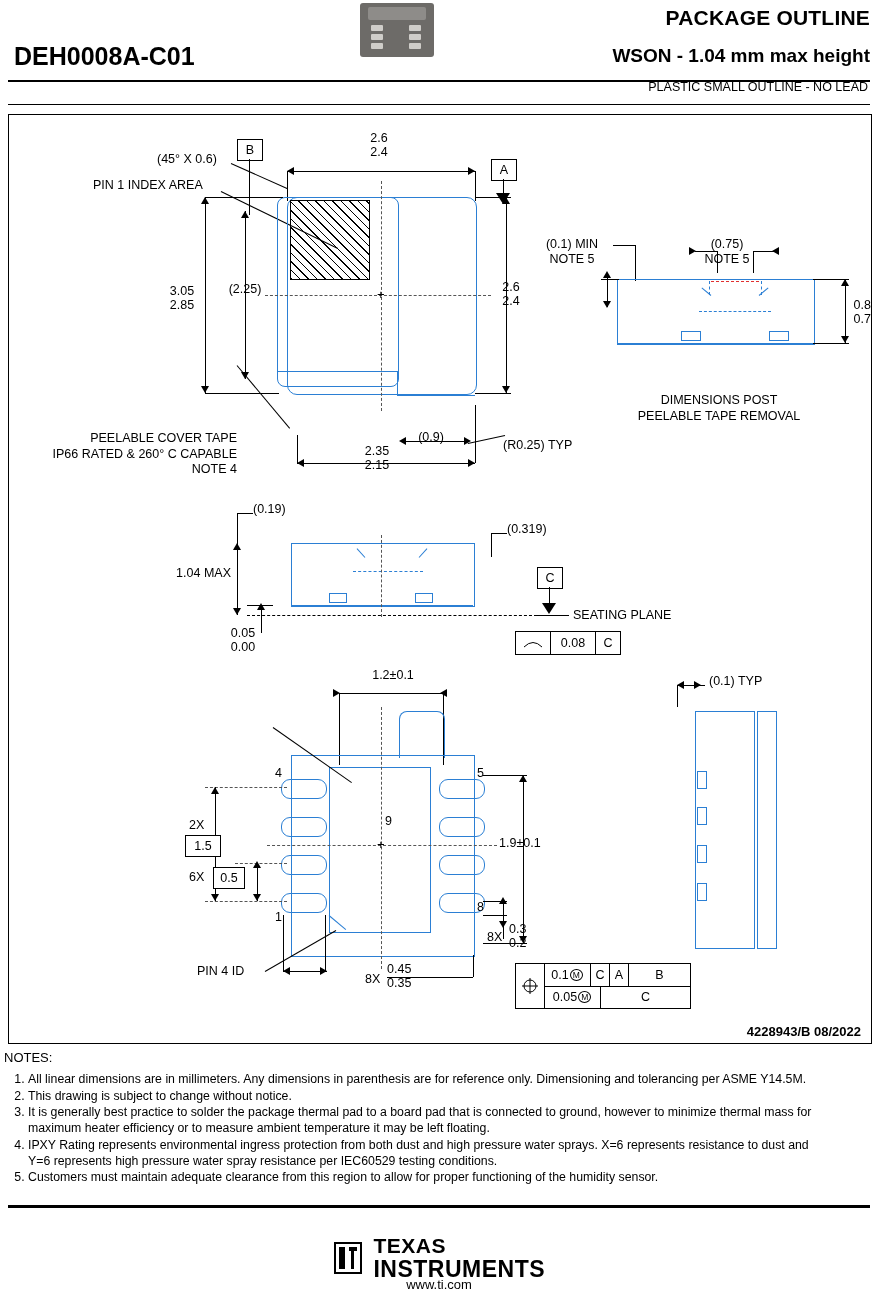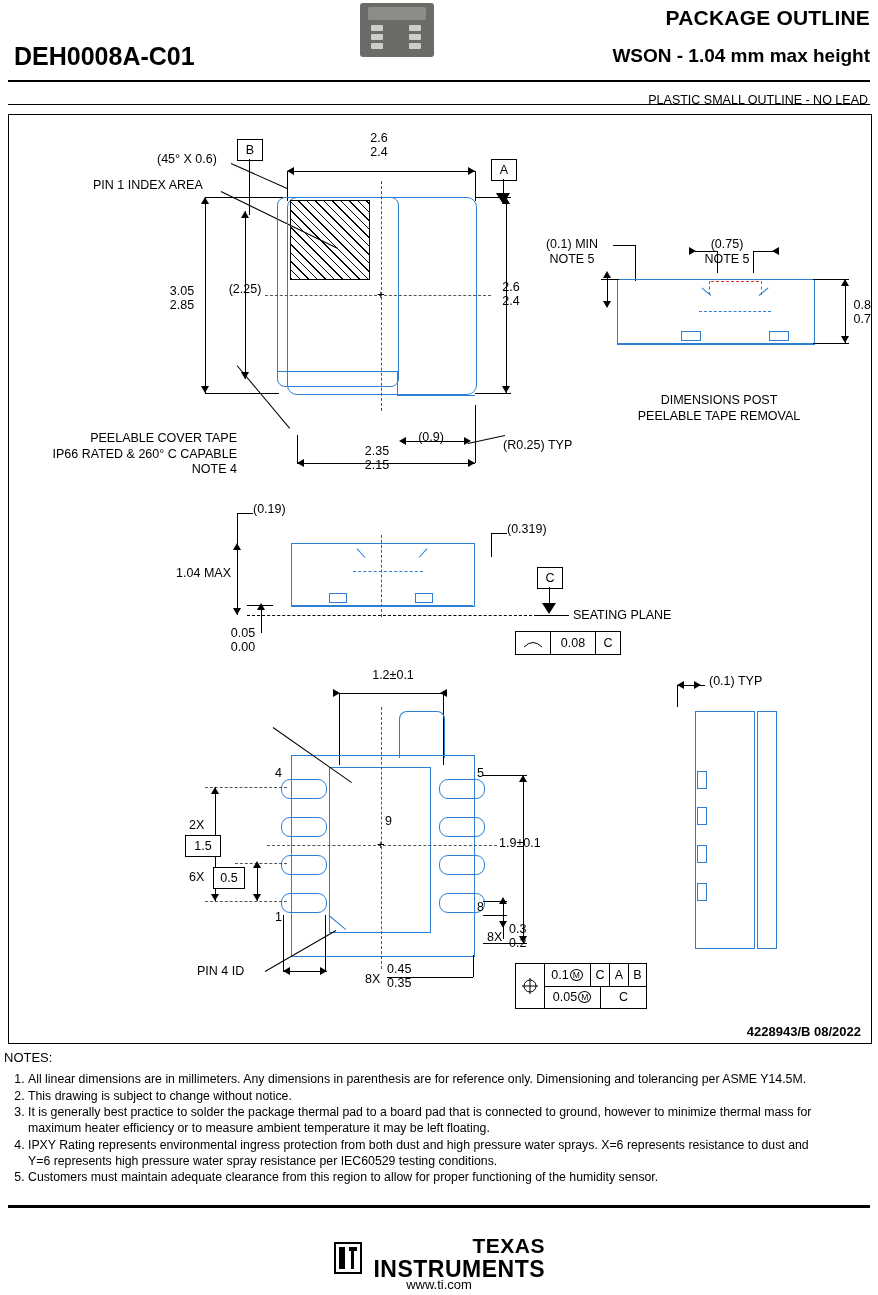--- a/index.html
+++ b/index.html
@@ -22,21 +22,21 @@
   }
   .hdr-part{
     position:absolute;top:42px;left:14px;
     font-size:25px;font-weight:bold;
   }
   .hdr-rule{
     position:absolute;left:8px;right:8px;top:80px;
     height:2px;background:#000;
   }
   .hdr-note{
-    position:absolute;right:10px;top:93px;
+    position:absolute;right:10px;top:80px;
     font-size:12.5px;
   }
   .hdr-rule2{
     position:absolute;left:8px;right:8px;top:104px;
     height:1px;background:#000;
   }
   
   .pkg-photo{
     position:absolute;left:360px;top:3px;width:74px;height:54px;
     background:#6d6b68;border-radius:3px;
@@ -93,21 +93,21 @@
   .notes{position:absolute;left:8px;top:1072px;width:810px;font-size:12.3px;line-height:1.28;}
   .notes li{margin-bottom:1px;}
   .notes ol{margin:0;padding-left:20px;}
   .foot-rule{position:absolute;left:8px;right:8px;top:1205px;height:3px;background:#000;}
   
   .ti-wrap{position:absolute;left:0;right:0;top:1235px;text-align:center;}
   .ti-logo{display:inline-block;position:relative;height:40px;}
   .ti-mark{
     display:inline-block;width:30px;height:34px;vertical-align:middle;position:relative;
   }
-  .ti-text{display:inline-block;vertical-align:middle;text-align:right;margin-left:6px;}
+  .ti-text{display:inline-block;vertical-align:middle;text-align:left;margin-left:6px;}
   .ti-texas{font-size:21px;font-weight:bold;letter-spacing:0.5px;line-height:1;}
   .ti-instr{font-size:23px;font-weight:bold;letter-spacing:0.5px;line-height:1.05;}
   .ti-url{font-size:13px;margin-top:2px;text-align:center;}
 </style>
 </head>
 <body>
 
 <div>
   <div class="hdr-title">PACKAGE OUTLINE</div>
   <div class="hdr-sub">WSON - 1.04 mm max height</div>
@@ -407,21 +407,21 @@
   <div class="hl" style="left:474px;top:786px;width:24px;"></div>
   <div class="hl" style="left:474px;top:800px;width:24px;"></div>
   <div class="arrow-up" style="left:490px;top:782px;"></div>
   <div class="arrow-dn" style="left:490px;top:806px;"></div>
   <div class="lbl" style="left:478px;top:816px;"><span>8X</span></div>
   <div class="dim" style="left:500px;top:808px;width:40px;text-align:left;">
     <span>0.3</span><br>
     <span>0.2</span>
   </div>
 
-  <div class="box-k" style="left:506px;top:848px;width:130px;height:44px;">
+  <div class="box-k" style="left:506px;top:848px;width:130px;height:44px;padding-left:44px;">
 
     <div style="position:absolute;left:0;top:0;width:28px;height:100%;border-right:1px solid #000;display:flex;align-items:center;justify-content:center;">
       <svg width="18" height="18" viewBox="0 0 18 18">
           <circle cx="9" cy="9" r="6" fill="none" stroke="#000" stroke-width="1"></circle>
           <line x1="9" y1="1" x2="9" y2="17" stroke="#000" stroke-width="1"></line>
           <line x1="1" y1="9" x2="17" y2="9" stroke="#000" stroke-width="1"></line>
         </svg>
     </div>
 
     <div style="position:absolute;left:28px;top:0;right:0;height:22px;border-bottom:1px solid #000;display:flex;font-size:12.5px;">

